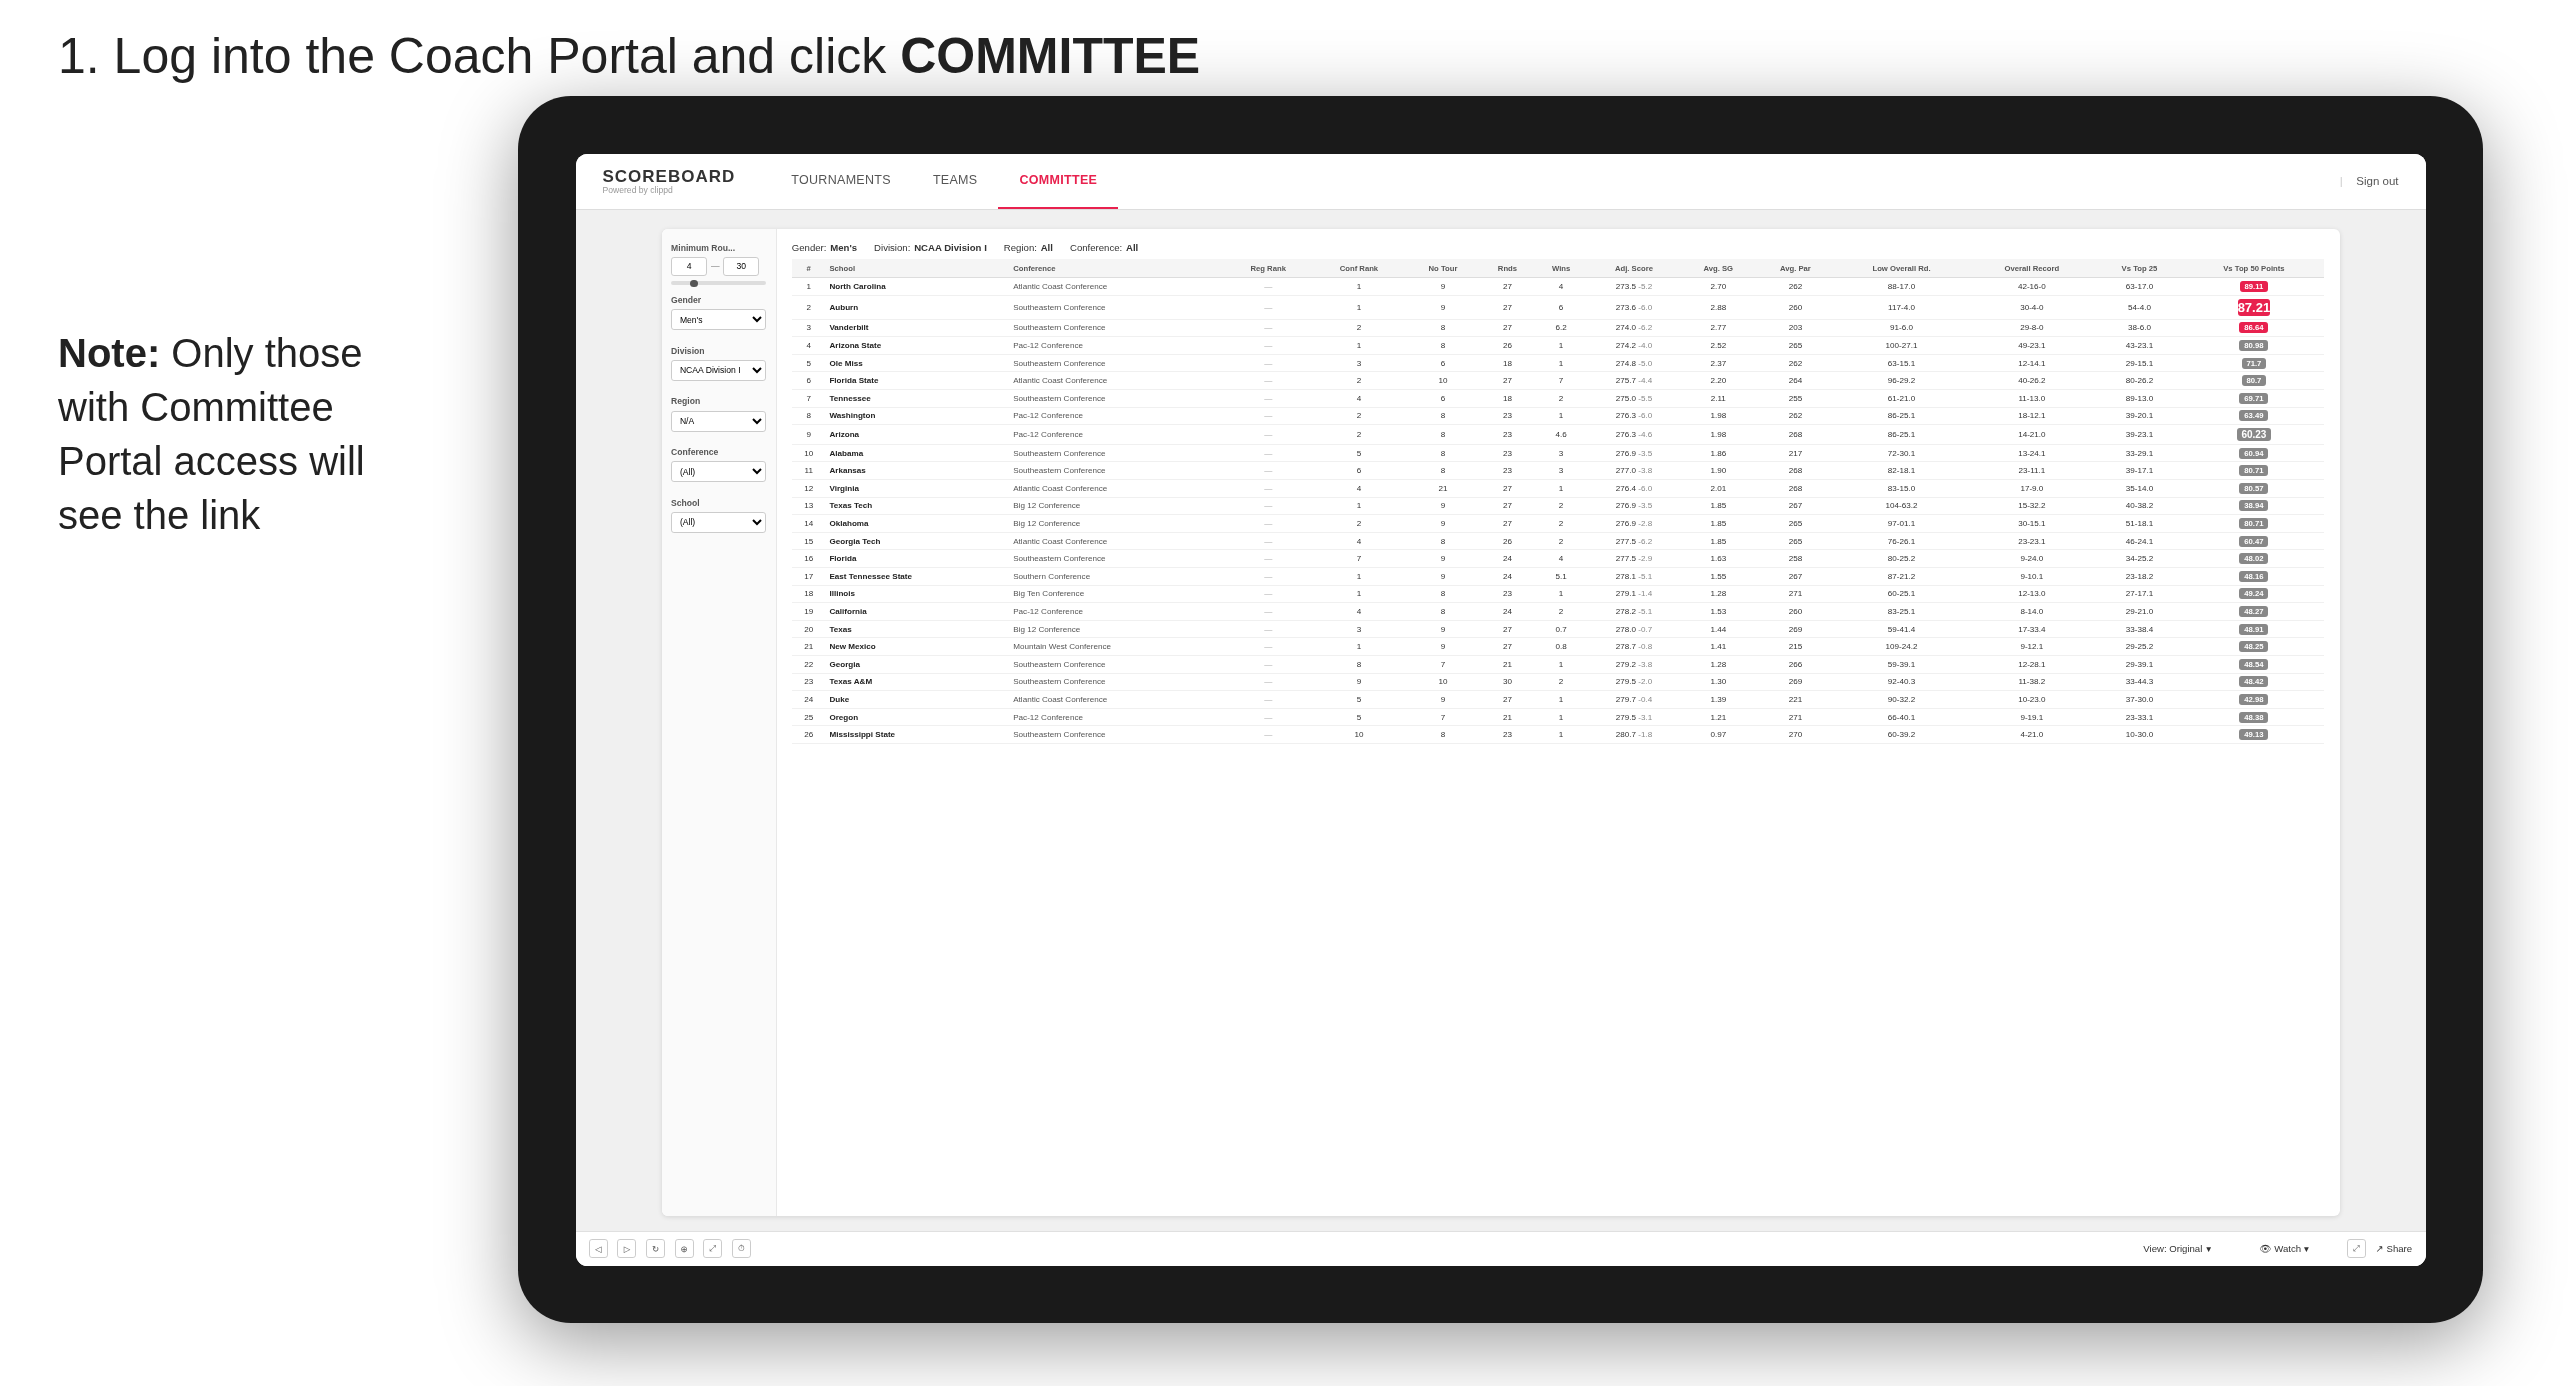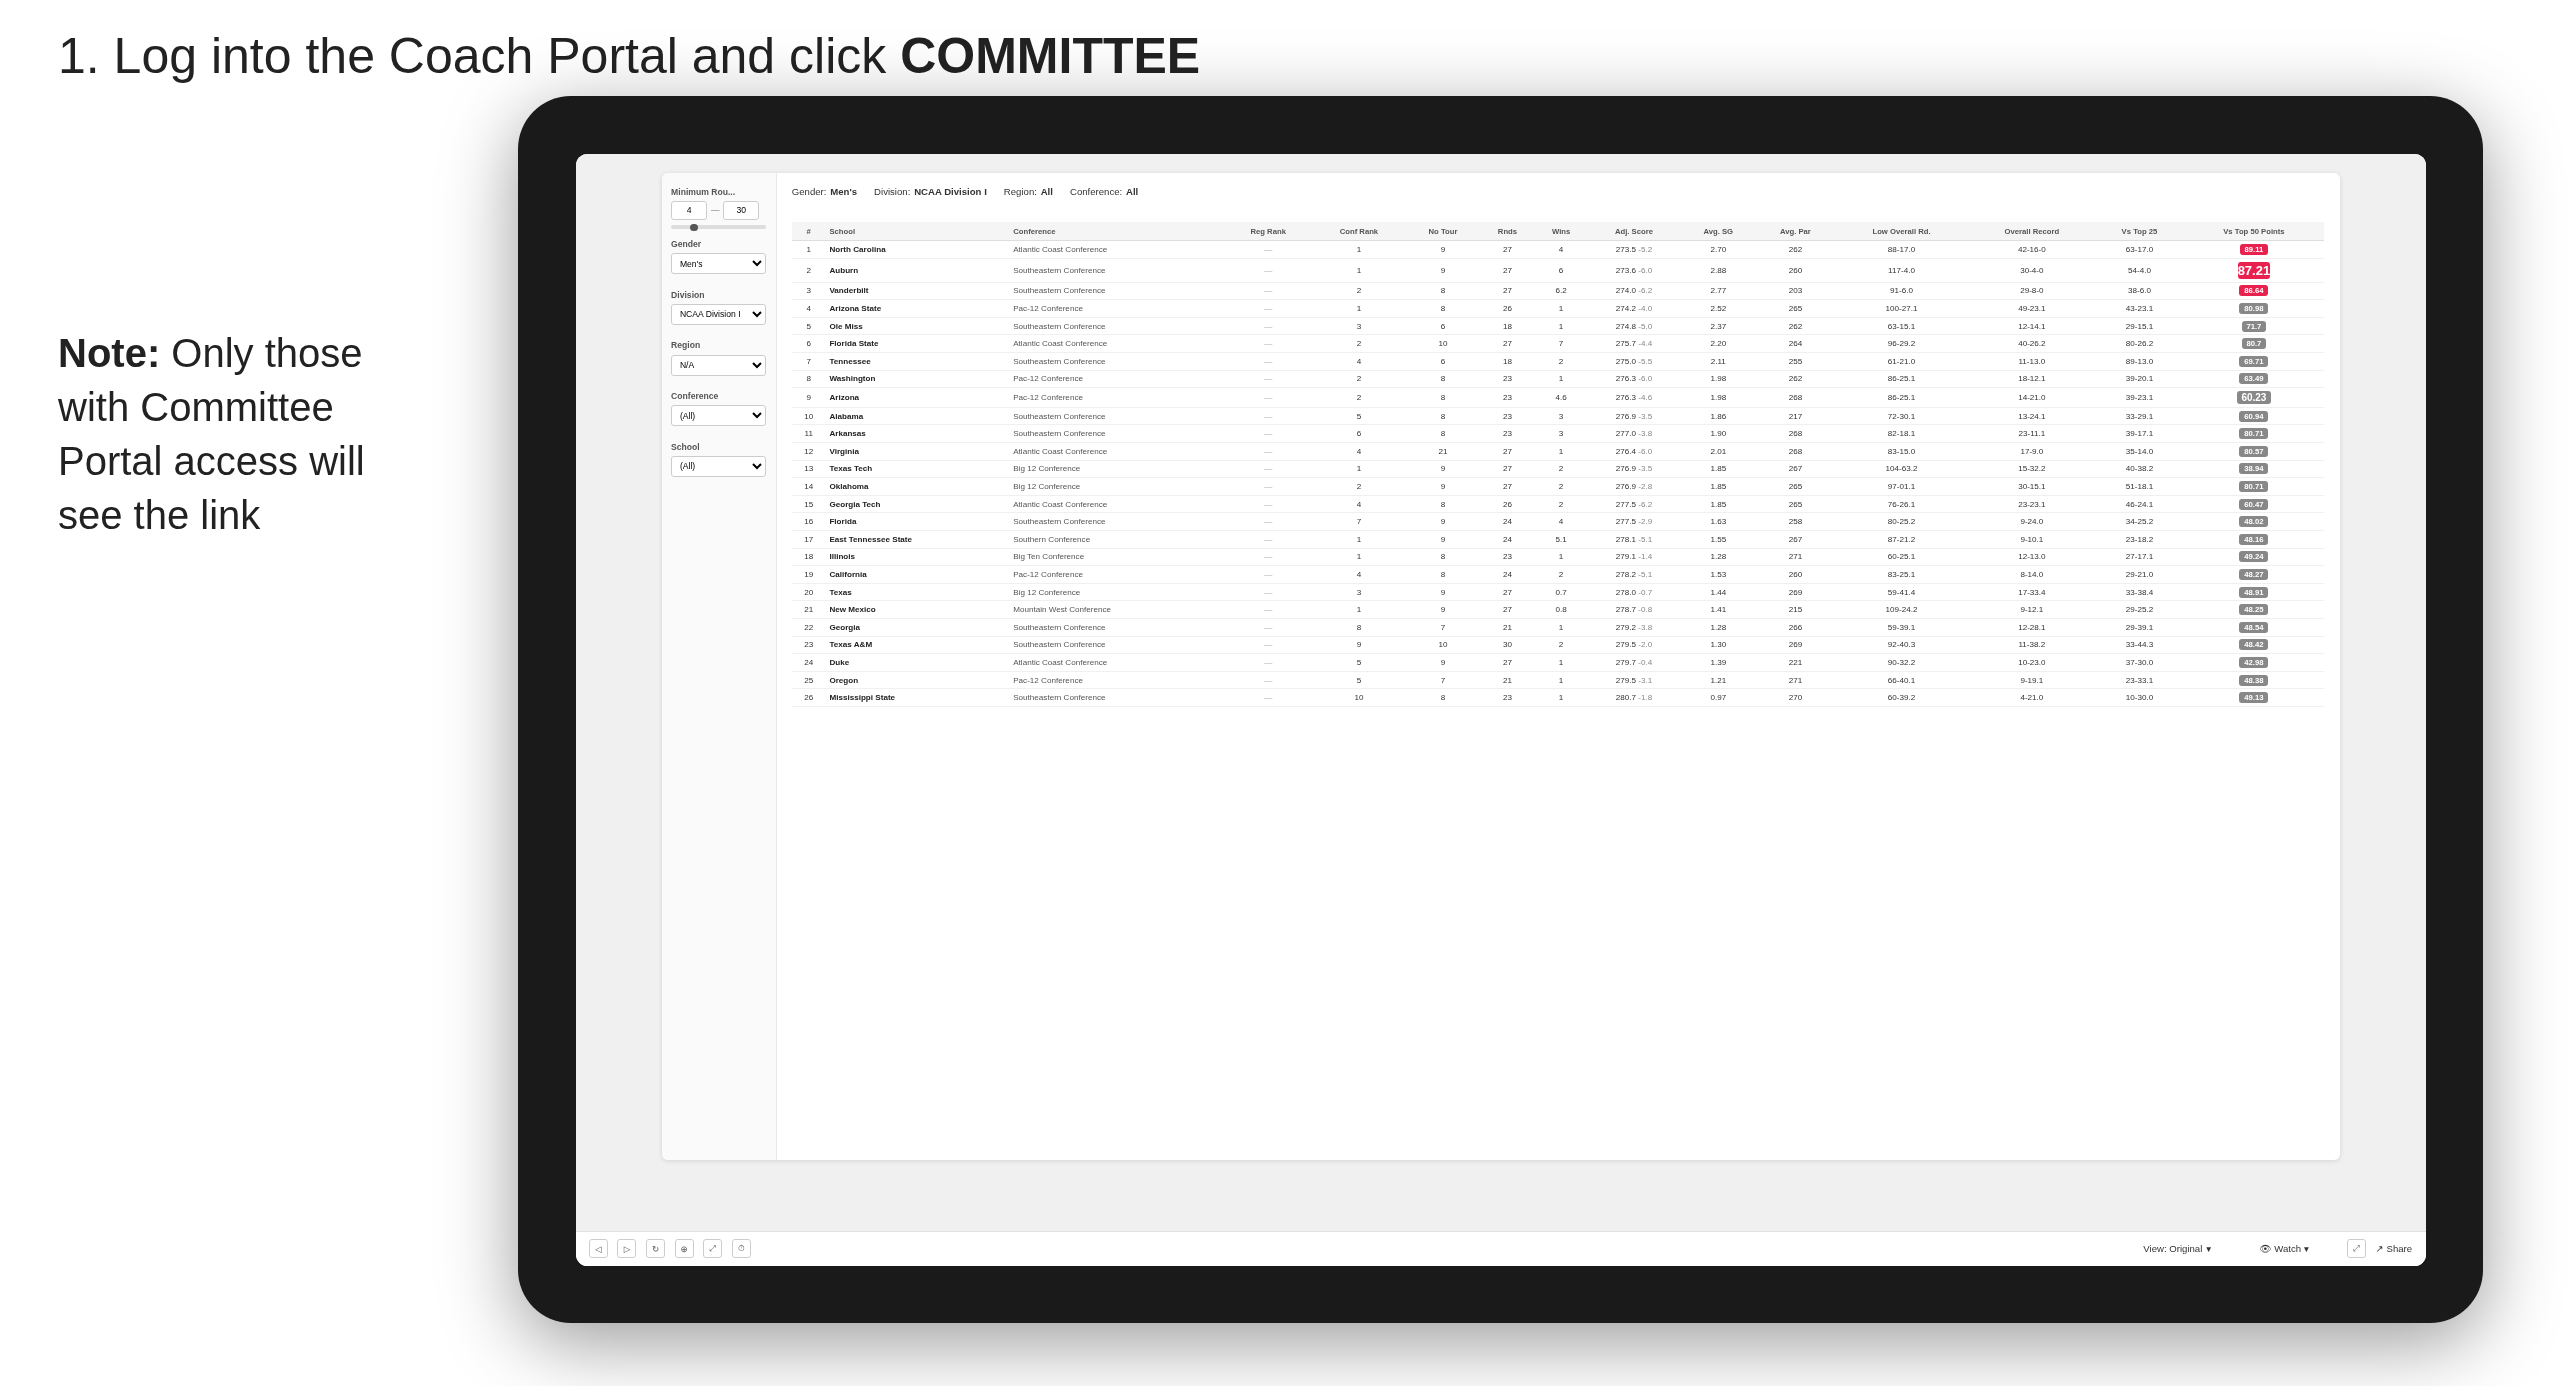--- a/index.html
+++ b/index.html
@@ -266,21 +266,21 @@
       color: #222;
     }
     .update-time {
       font-size: 7.7px;
       color: #888;
     }
     .filter-bar {
       display: flex;
       align-items: center;
       gap: 17px;
-      margin-bottom: 25px;
+      margin-bottom: 6px;
       font-size: 9.6px;
       color: #333;
     }
     .filter-bar-item {
       display: flex;
       align-items: center;
       gap: 3.8px;
     }
     .filter-bar-value {
       font-weight: 600;
@@ -378,20 +378,35 @@
   <line x1="60" y1="30" x2="490" y2="140" stroke="#e8214e" stroke-width="4" marker-end="url(#arrowhead)"></line>
 </svg>
 
 <div class="note-box">
   <span class="note-label">Note:</span><span> Only those with Committee Portal access will see the link</span>
 </div>
 
 <div class="tablet-frame">
   <div class="tablet-screen">
 
+    <div class="nav-bar">
+      <div class="logo-area">
+        <span class="logo-text">SCOREBOARD</span>
+        <span class="logo-sub">Powered by clippd</span>
+      </div>
+      <div class="nav-items">
+        <div class="nav-item">TOURNAMENTS</div>
+        <div class="nav-item">TEAMS</div>
+        <div class="nav-item active-nav">COMMITTEE</div>
+      </div>
+      <div class="sign-out">
+        <span class="sign-out-sep">|</span>
+        <span>Sign out</span>
+      </div>
+    </div>
 
 
     <div class="main-content">
       <div class="standings-panel">
 
         <div class="filters-sidebar">
           <div class="filter-label">Minimum Rou...</div>
           <div class="filter-range">
             <input class="filter-input" type="text" value="4" style="">
             <span style="font-size:8.6px;color:#888">—</span>

